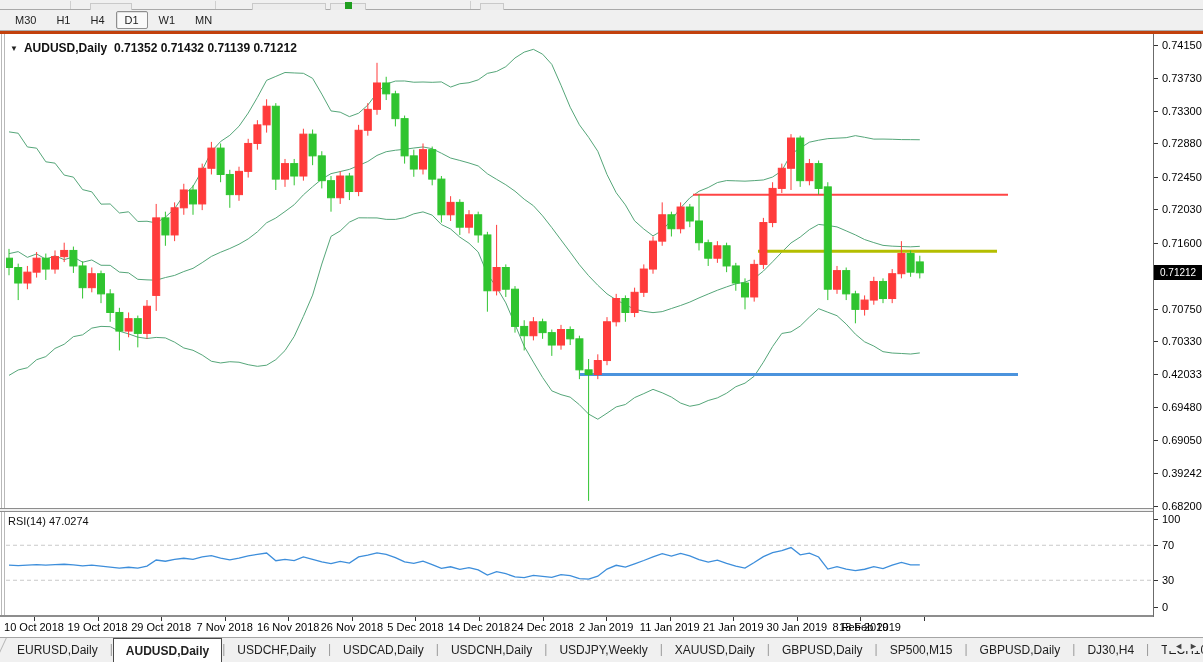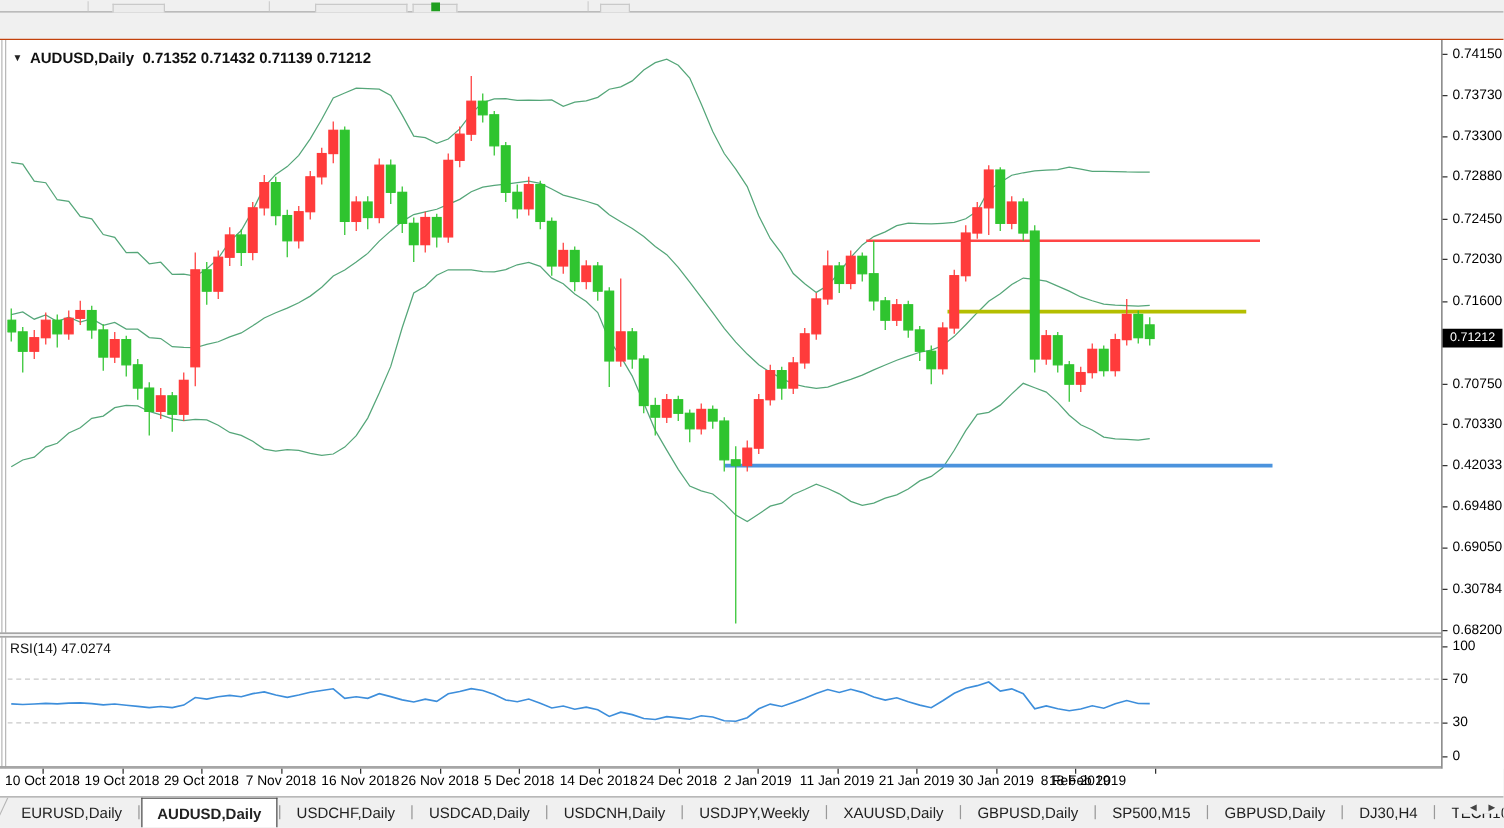--- a/index.html
+++ b/index.html
@@ -7,21 +7,21 @@
   
   #top-strip{position:absolute;left:0;top:0;width:1203px;height:9px;background:#f0f0f0;border-bottom:1px solid #a9a9a9;}
   .strip-btn{position:absolute;top:3px;height:6px;border:1px solid #c9c9c9;border-bottom:none;background:#ececec;}
   .strip-sep{position:absolute;top:1px;width:1px;height:8px;background:#cfcfcf;}
   #strip-green{position:absolute;left:345px;top:2px;width:7px;height:7px;background:#1f9e1f;}
   
   #tf-toolbar{position:absolute;left:0;top:10px;width:1203px;height:21px;background:#f0f0f0;border-bottom:1px solid #adadad;display:flex;align-items:center;padding-left:6px;box-sizing:border-box;}
   .tf-btn{font-size:11px;color:#222;padding:2px 8px;margin-right:2px;border:1px solid transparent;border-radius:2px;cursor:default;}
   .tf-btn.active{border:1px solid #8f8f8f;background:#fafafa;box-shadow:inset 1px 1px 0 #e2e2e2;}
   
-  #chart-window{position:absolute;left:0;top:31px;width:1203px;height:606px;background:#ffffff;border-top:1px solid #c2410c;box-sizing:border-box;}
+  #chart-window{position:absolute;left:0;top:31px;width:1203px;height:606px;background:#ffffff;border-top:3px solid #c2410c;box-sizing:border-box;}
   .left-line{position:absolute;top:0;bottom:0;width:1px;background:#b9b9b9;}
   #chart-title{position:absolute;left:10px;top:7px;font-size:12px;font-weight:bold;color:#111;z-index:5;}
   #chart-title .dd{font-size:8px;color:#222;margin-right:6px;vertical-align:1px;}
   #main-svg{position:absolute;left:6px;top:2px;}
   #rsi-svg{position:absolute;left:6px;top:478px;}
   #rsi-label{position:absolute;left:8px;top:481px;font-size:11px;color:#111;}
   #price-axis{position:absolute;left:1153px;top:0;width:50px;height:583px;background:#fff;border-left:1px solid #6b6b6b;}
   .p-label{position:absolute;left:8px;font-size:11px;color:#000;white-space:nowrap;}
   .p-tick{position:absolute;left:0;width:4px;height:1px;background:#333;}
   #price-badge{position:absolute;left:1px;width:48px;height:15px;line-height:15px;font-size:10px;text-align:left;padding-left:6px;box-sizing:border-box;}
@@ -47,20 +47,28 @@
     <div class="strip-btn" style="left:90px;width:40px;"></div>
     <div class="strip-btn" style="left:252px;width:72px;"></div>
     <div class="strip-btn" style="left:330px;width:34px;"></div>
     <div class="strip-btn" style="left:480px;width:22px;"></div>
     <div class="strip-sep" style="left:70px;"></div>
     <div class="strip-sep" style="left:215px;"></div>
     <div class="strip-sep" style="left:470px;"></div>
     <div id="strip-green"></div>
   </div>
 
+  <div id="tf-toolbar">
+      <div class="tf-btn">M30</div>
+      <div class="tf-btn">H1</div>
+      <div class="tf-btn">H4</div>
+      <div class="tf-btn active">D1</div>
+      <div class="tf-btn">W1</div>
+      <div class="tf-btn">MN</div>
+    </div>
 
   <div id="chart-window">
     <div class="left-line" style="left:1px;"></div>
     <div class="left-line" style="left:4px;"></div>
 
     <div id="chart-title">
       <span class="dd">▼</span><span>AUDUSD,Daily</span>&nbsp;&nbsp;<span>0.71352 0.71432 0.71139 0.71212</span>
     </div>
 
     <svg id="main-svg" width="1146" height="472">
@@ -312,21 +320,21 @@
         <div class="p-label" style="top: 268.595px;">0.70750</div>
         <div class="p-tick" style="top: 307.158px;"></div>
         <div class="p-label" style="top: 301.158px;">0.70330</div>
         <div class="p-tick" style="top: 340.496px;"></div>
         <div class="p-label" style="top: 334.496px;">0.42033</div>
         <div class="p-tick" style="top: 373.059px;"></div>
         <div class="p-label" style="top: 367.059px;">0.69480</div>
         <div class="p-tick" style="top: 406.396px;"></div>
         <div class="p-label" style="top: 400.396px;">0.69050</div>
         <div class="p-tick" style="top: 438.959px;"></div>
-        <div class="p-label" style="top: 432.959px;">0.30784</div>
+        <div class="p-label" style="top: 432.959px;">0.39242</div>
         <div class="p-tick" style="top: 472.297px;"></div>
         <div class="p-label" style="top: 466.297px; text-align: right;">0.68200</div>
         <div class="p-tick" style="top: 485px;"></div>
         <div class="p-label" style="top: 479px;">100</div>
         <div class="p-tick" style="top: 511.25px;"></div>
         <div class="p-label" style="top: 505.25px;">70</div>
         <div class="p-tick" style="top: 546.25px;"></div>
         <div class="p-label" style="top: 540.25px;">30</div>
         <div class="p-tick" style="top: 572.5px;"></div>
         <div class="p-label" style="top: 566.5px;">0</div>

